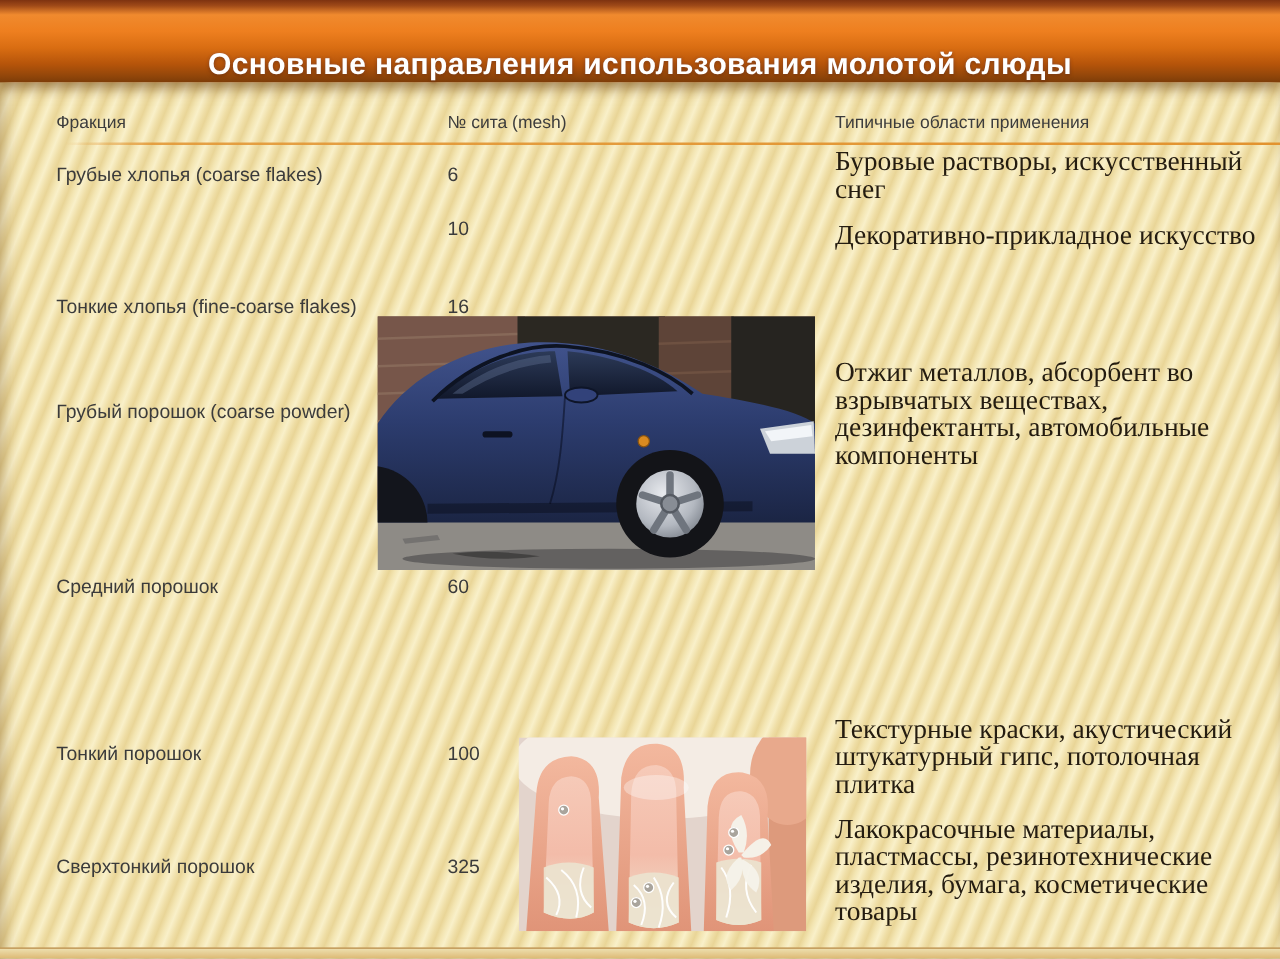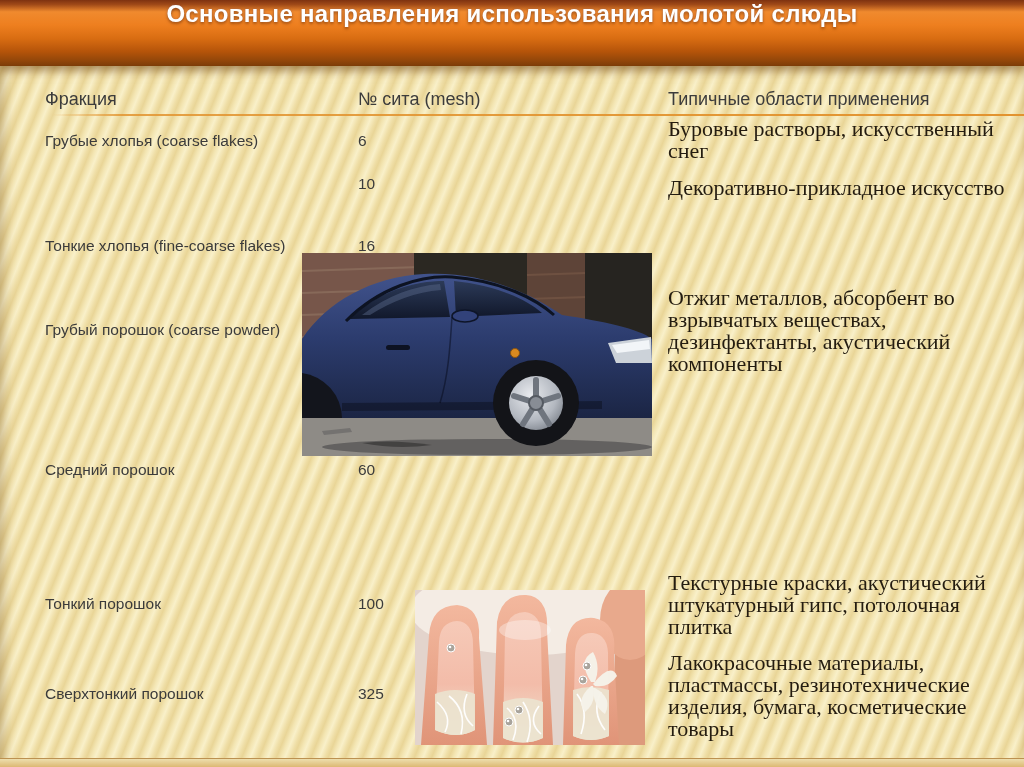--- a/index.html
+++ b/index.html
@@ -10,28 +10,28 @@
       #f3e5b2 0px,#f9f0c9 4px,#efdea6 9px,#e9d597 12px,#f3e5b2 16px);
     font-family:"Liberation Sans",sans-serif;
     box-shadow:inset 10px 0 14px -8px rgba(120,85,30,.45), inset -4px 0 8px -5px rgba(120,85,30,.25);
   }
   
   .titlebar{
     position:absolute;left:0;top:0;right:0;height:66px;
     background:linear-gradient(180deg,
       #7e3210 0%,#a04a18 7%,#f08a2e 18%,#ee7f1f 38%,#d96d12 58%,#b5540a 78%,#92460a 92%,#7c3c08 100%);
     box-shadow:0 5px 9px rgba(110,65,15,.55);
-    display:flex;align-items:flex-start;justify-content:center;
+    display:flex;align-items:flex-end;justify-content:center;
   }
   .titlebar h1{
     margin:0;color:#ffffff;font-size:24px;font-weight:bold;letter-spacing:.3px;
     text-shadow:0 2px 3px rgba(110,45,0,.55), 0 0 2px rgba(90,90,170,.35);
   }
   
-  .hdr{position:absolute;font-size:18px;color:#3c3c3c;}
+  .hdr{position:absolute;font-size:14px;color:#3c3c3c;}
   .divider{
     position:absolute;top:114px;left:52px;right:0;height:2px;
     background:linear-gradient(90deg, rgba(226,148,48,0) 0, rgba(226,148,48,.85) 70px, #e2932f 100%);
   }
   .cell-f,.cell-m{position:absolute;font-size:15.5px;color:#3b3b3b;}
   .cell-m{left:358px;}
   .cell-f{left:45px;}
   .cell-a{
     position:absolute;left:668px;width:346px;
     font-family:"Liberation Serif",serif;font-size:22px;line-height:22px;color:#241c10;
@@ -66,21 +66,21 @@
   <div class="cell-a" style="top:118px">Буровые растворы, искусственный снег</div>
 
   <div class="cell-m" style="top:175px">10</div>
   <div class="cell-a" style="top:177px">Декоративно-прикладное искусство</div>
 
   <div class="cell-f" style="top:237px">Тонкие хлопья (fine-coarse flakes)</div>
   <div class="cell-m" style="top:237px">16</div>
 
   <div class="cell-f" style="top:321px">Грубый порошок (coarse powder)</div>
   <div class="cell-m" style="top:321px"></div>
-  <div class="cell-a" style="top:287px">Отжиг металлов, абсорбент во взрывчатых веществах, дезинфектанты, акустический компоненты</div>
+  <div class="cell-a" style="top:287px">Отжиг металлов, абсорбент во взрывчатых веществах, дезинфектанты, автомобильные компоненты</div>
 
   <div class="cell-f" style="top:461px">Средний порошок</div>
   <div class="cell-m" style="top:461px">60</div>
 
   <div class="cell-f" style="top:595px">Тонкий порошок</div>
   <div class="cell-m" style="top:595px">100</div>
   <div class="cell-a" style="top:572px">Текстурные краски, акустический штукатурный гипс, потолочная плитка</div>
 
   <div class="cell-f" style="top:685px">Сверхтонкий порошок</div>
   <div class="cell-m" style="top:685px">325</div>

